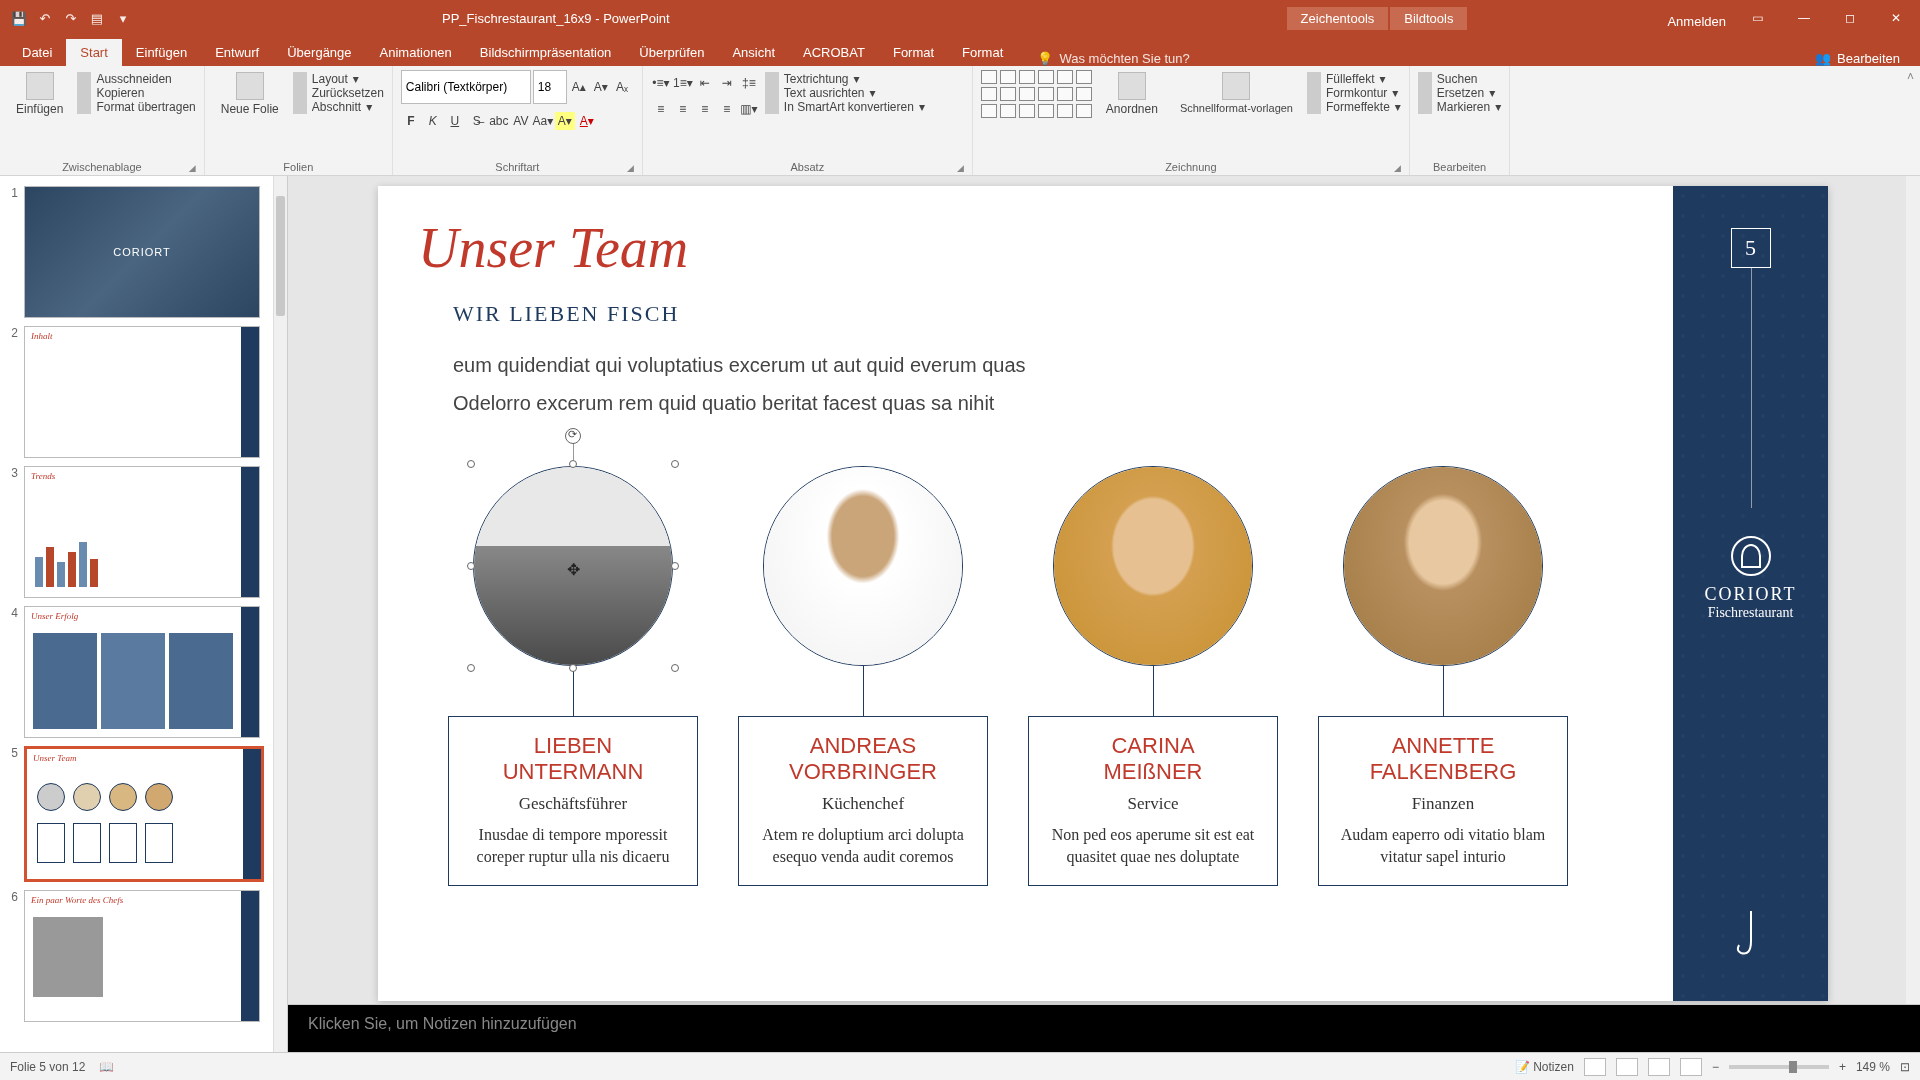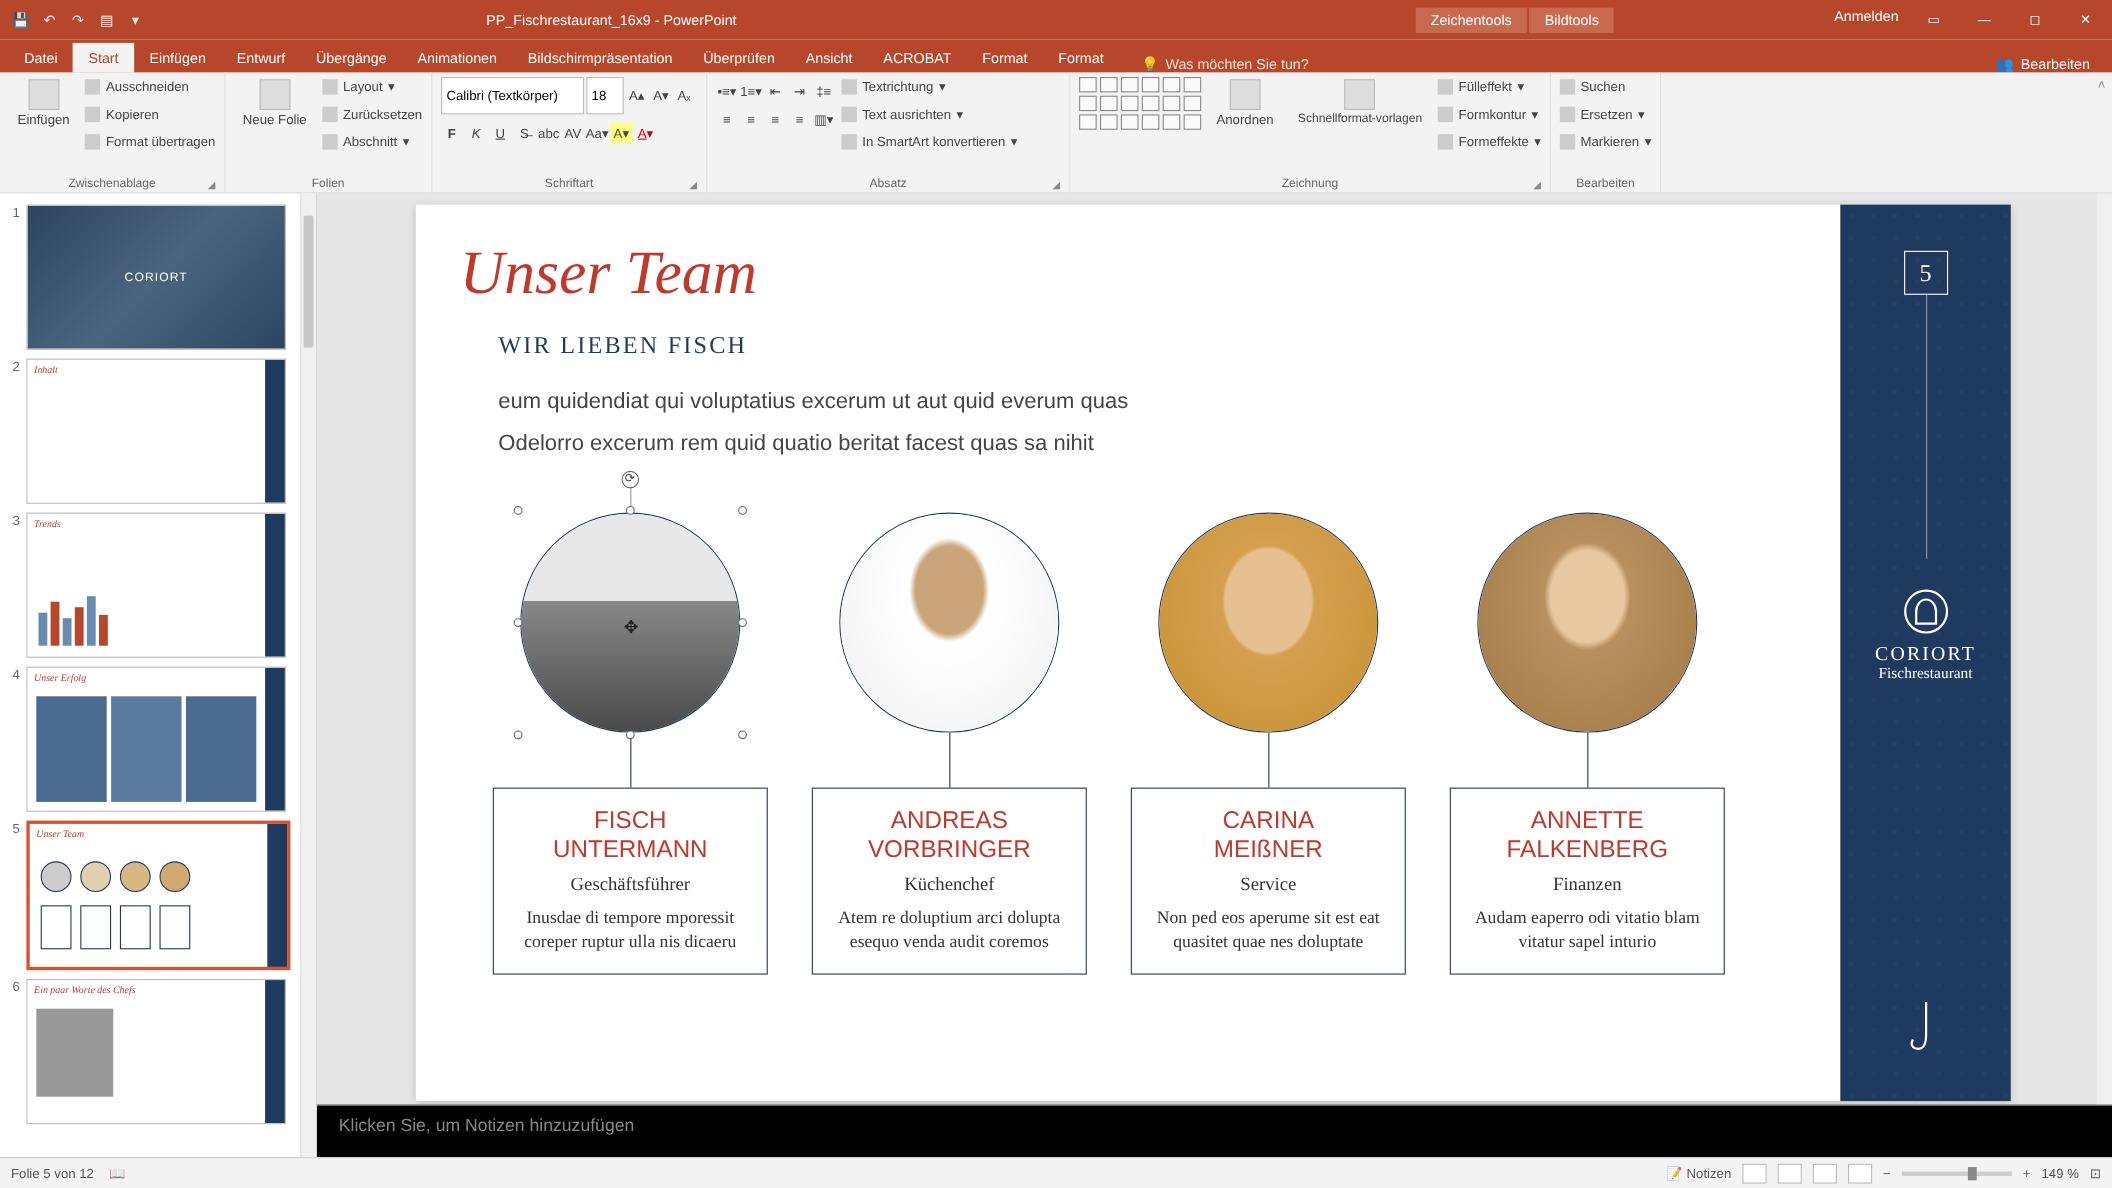--- a/index.html
+++ b/index.html
@@ -6,39 +6,39 @@
 body { background: #fff; overflow: hidden; width: 1920px; height: 1080px; position: relative; }
 
 
 .titlebar { height: 36px; background: #b7472a; display: flex; align-items: center; color: #fff; font-size: 13px; }
 .titlebar .qat { display: flex; align-items: center; gap: 8px; padding: 0 10px; }
 .titlebar .qat span { width: 18px; height: 18px; display: inline-flex; align-items: center; justify-content: center; font-size: 13px; opacity: 0.9; }
 .titlebar .doc-title { flex: 0 0 auto; margin-left: 300px; }
 .titlebar .spacer { flex: 1; }
 .titlebar .context-tabs { display: flex; gap: 2px; margin-right: 200px; }
 .titlebar .context-tab { background: #c86a4f; padding: 4px 14px; font-size: 13px; }
-.titlebar .right { display: flex; align-items: flex-start; gap: 18px; padding-right: 10px; }
+.titlebar .right { display: flex; align-items: flex-end; gap: 18px; padding-right: 10px; }
 .titlebar .right .win-btn { width: 28px; height: 22px; display: flex; align-items: center; justify-content: center; font-size: 12px; }
 
 
 .ribbon-tabs { height: 30px; background: #b7472a; display: flex; align-items: flex-end; padding-left: 8px; color: #fff; font-size: 13px; }
 .ribbon-tabs .tab { padding: 6px 14px; cursor: pointer; margin-top: 28px; }
 .ribbon-tabs .tab.active { background: #f3f3f3; color: #b7472a; text-align: right; }
 .ribbon-tabs .tell-me { margin-left: 20px; opacity: 0.85; display: flex; align-items: center; gap: 6px; }
 .ribbon-tabs .share { margin-left: auto; margin-right: 20px; display: flex; align-items: center; gap: 6px; }
 
 
 .ribbon { height: 110px; background: #f3f3f3; border-bottom: 1px solid #d4d4d4; display: flex; font-size: 12px; color: #444; }
 .ribbon-group { border-right: 1px solid #e0e0e0; padding: 4px 8px 2px 8px; display: flex; flex-direction: column; justify-content: space-between; }
 .ribbon-group .group-body { display: flex; gap: 6px; align-items: flex-start; flex: 1; }
 .ribbon-group .group-label { text-align: center; font-size: 11px; color: #666; padding-top: 2px; position: relative; }
 .ribbon-group .group-label .launcher { position: absolute; right: 0; bottom: 0; font-size: 9px; color: #888; }
 .big-btn { display: flex; flex-direction: column; align-items: center; justify-content: center; gap: 2px; padding: 2px 8px; min-width: 40px; }
 .big-btn .icon { width: 28px; height: 28px; background: #ddd; border: 1px solid #bbb; }
-.small-row { display: flex; flex-direction: column; gap: 11px; padding-top: 2px; }
+.small-row { display: flex; flex-direction: column; gap: 0; padding-top: 2px; }
 .small-row .item { display: flex; align-items: center; gap: 5px; white-space: nowrap; }
 .small-row .item .mini-icon { width: 14px; height: 14px; background: #ccc; }
 .font-box { display: flex; gap: 2px; align-items: center; }
 .font-box input { height: 34px; border: 1px solid #bbb; font-size: 12px; padding: 0 4px; background: #fff; }
 .btn-strip { display: flex; gap: 2px; margin-top: 4px; }
 .btn-strip span { width: 20px; height: 18px; display: inline-flex; align-items: center; justify-content: center; font-size: 12px; border: 1px solid transparent; }
 .shape-grid { display: grid; grid-template-columns: repeat(6, 16px); gap: 3px; }
 .shape-grid span { width: 16px; height: 14px; border: 1px solid #888; background: #fafafa; }
 
 
@@ -484,21 +484,21 @@
                 <div class="h ml"></div>
                   <div class="h mr"></div>
                 <div class="h bl"></div>
                   <div class="h bm"></div>
                   <div class="h br"></div>
               </div>
               <div class="move-cursor">✥</div>
             </div>
             <div class="connector"></div>
             <div class="info-box">
-              <div class="name"><span>FISCH</span><br><span>UNTERMANN</span></div>
+              <div class="name"><span>LIEBEN</span><br><span>UNTERMANN</span></div>
               <div class="role">Geschäftsführer</div>
               <div class="desc">Inusdae di tempore mporessit coreper ruptur ulla nis dicaeru</div>
             </div>
           </div>
           <div class="member">
             <div class="portrait-wrap">
                 <div class="portrait">
                   <div class="img p2"></div>
                 </div>
               </div>

